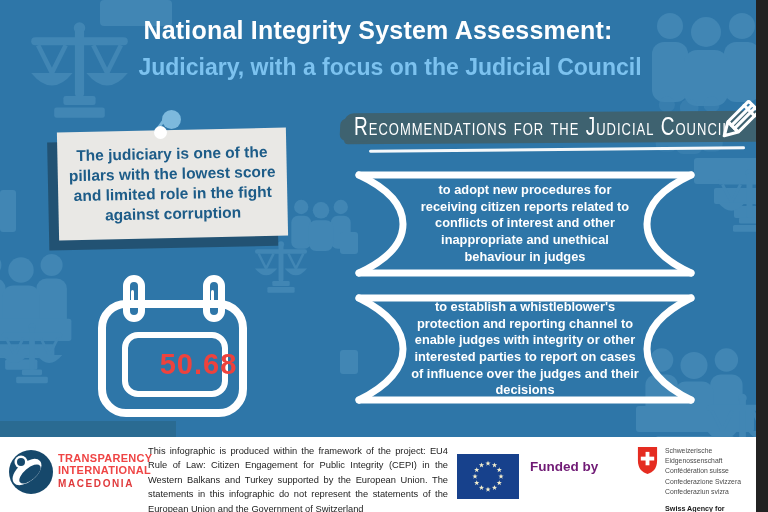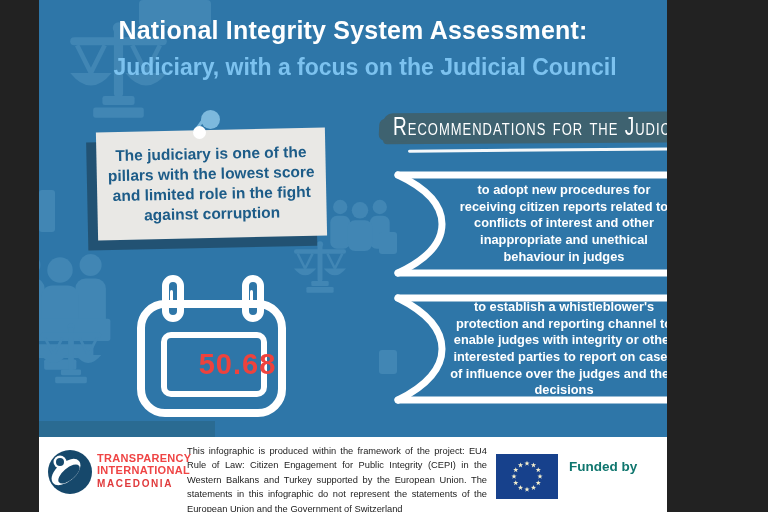--- a/index.html
+++ b/index.html
@@ -1,20 +1,19 @@
 <!DOCTYPE html>
 <html><head>
 <meta charset="utf-8">
 <style>
   html,body{margin:0;padding:0;background:#222;}
   .canvas{
-    position:relative;width:628px;height:512px;overflow:hidden;
+    position:relative;width:756px;height:512px;overflow:hidden;
     background:#2e76a8;
     font-family:"Liberation Sans", sans-serif;
-    margin-left:39px;
   }
   .abs{position:absolute;}
   
   .pattern-svg{position:absolute;left:0;top:0;width:768px;height:512px;}
   
   .page-title{
     left:0;right:0;top:16px;text-align:center;color:#ffffff;
     font-size:25px;font-weight:bold;letter-spacing:.2px;z-index:3;
   }
   .page-subtitle{
@@ -41,21 +40,21 @@
   
   .calendar{left:98px;top:275px;width:150px;height:142px;z-index:2;}
   .cal-outer{left:0;top:25px;width:149px;height:117px;border:8px solid #fff;
     border-radius:28px;box-sizing:border-box;}
   .cal-ring{top:0;width:22px;height:47px;border:7px solid #fff;
     border-radius:13px;box-sizing:border-box;}
   .cal-ring::after{content:"";position:absolute;left:1px;top:8px;width:3px;
     height:14px;background:#fff;border-radius:2px;}
   .ring-l{left:25px;} .ring-r{left:105px;}
   .cal-inner{left:24px;top:57px;width:106px;height:65px;border:6px solid #fff;
-    border-radius:10px;box-sizing:border-box;display:flex;align-items:center;
+    border-radius:16px;box-sizing:border-box;display:flex;align-items:center;
     justify-content:center;padding-left:47px;}
   .score{color:#ee423d;font-size:29px;font-weight:bold;letter-spacing:1px;}
   
   .rec-stroke{left:344px;top:112px;width:424px;height:31px;background:#3e6270;
     border-radius:10px 2px 14px 4px;transform:rotate(-0.35deg);z-index:2;}
   .rec-stroke::before{content:"";position:absolute;left:-4px;top:6px;width:30px;
     height:22px;background:#3e6270;border-radius:6px;transform:rotate(3deg);}
   .rec-heading{
     left:354px;top:111px;width:372px;height:31px;line-height:31px;z-index:3;
     color:#ffffff;font-variant:small-caps;font-size:19px;letter-spacing:1px;
@@ -79,21 +78,21 @@
   .ti-logo-svg{left:8px;top:12px;width:46px;height:46px;}
   .ti-words{left:58px;top:16px;line-height:1.08;}
   .ti-name{color:#ef4444;font-weight:bold;font-size:11px;letter-spacing:.3px;}
   .ti-chapter{color:#e03a3c;font-weight:bold;font-size:10px;letter-spacing:1.6px;
     margin-top:2px;}
   .disclaimer{
     left:148px;top:7px;width:300px;font-size:9.3px;line-height:1.55;
     color:#1c1c1c;text-align:justify;
   }
   .eu-flag{left:457px;top:17px;width:62px;height:45px;}
-  .eu-label{left:530px;top:21px;color:#0f766e;font-weight:bold;font-size:13.5px;
+  .eu-label{left:530px;top:21px;color:#701a75;font-weight:bold;font-size:13.5px;
     line-height:1.3;}
   .swiss-shield{left:636px;top:9px;width:23px;height:29px;}
   .swiss-block{left:665px;top:9px;width:102px;}
   .swiss-line{font-size:6.8px;color:#4a4a4a;line-height:1.5;}
   .swiss-agency{margin-top:7px;font-size:7.2px;font-weight:bold;color:#1a1a1a;
     line-height:1.4;}
 </style>
 </head>
 <body>
 

